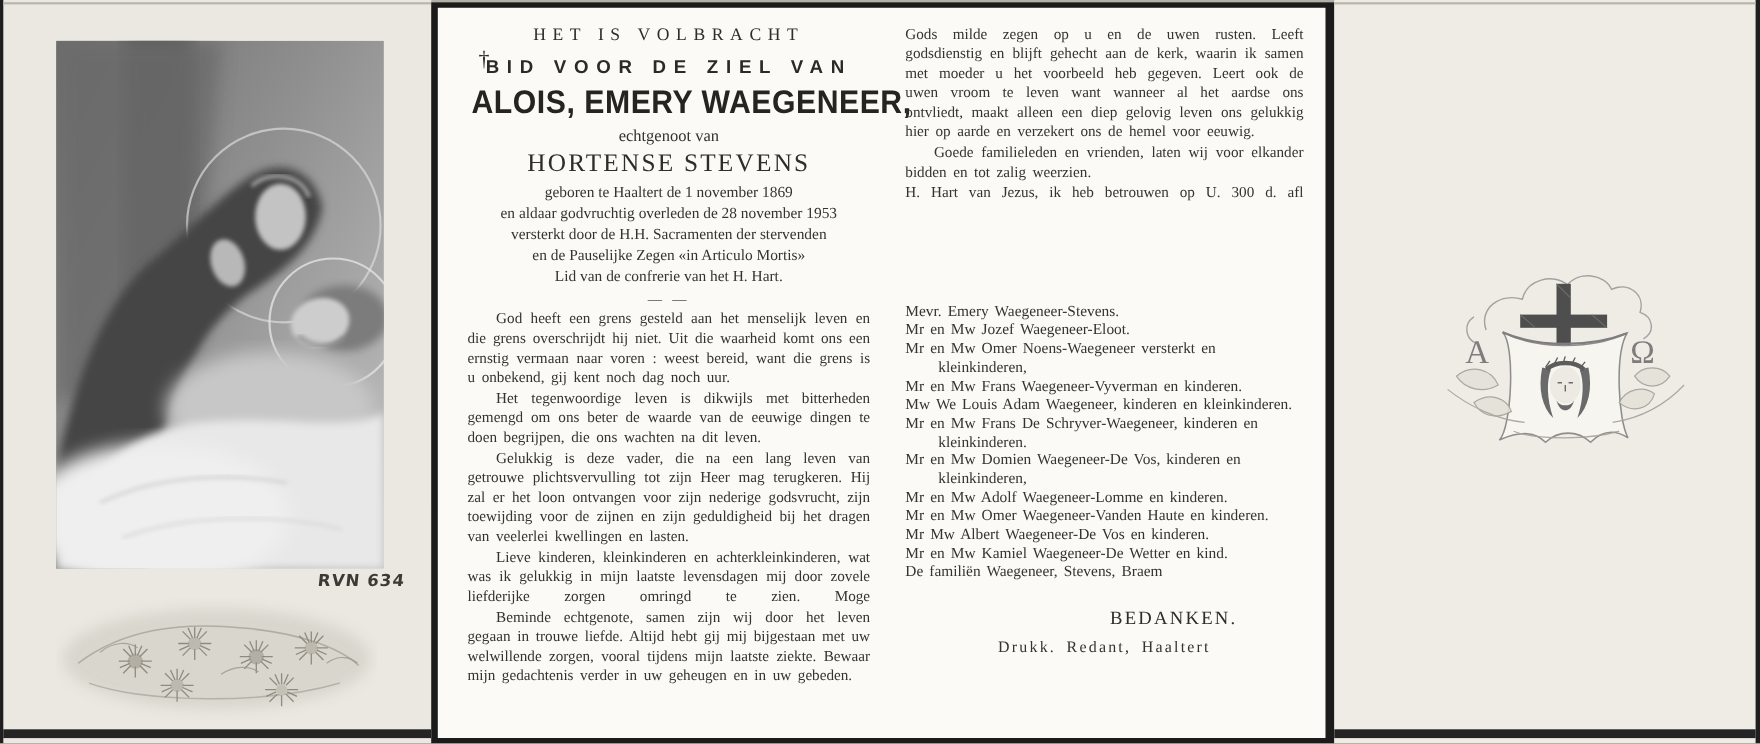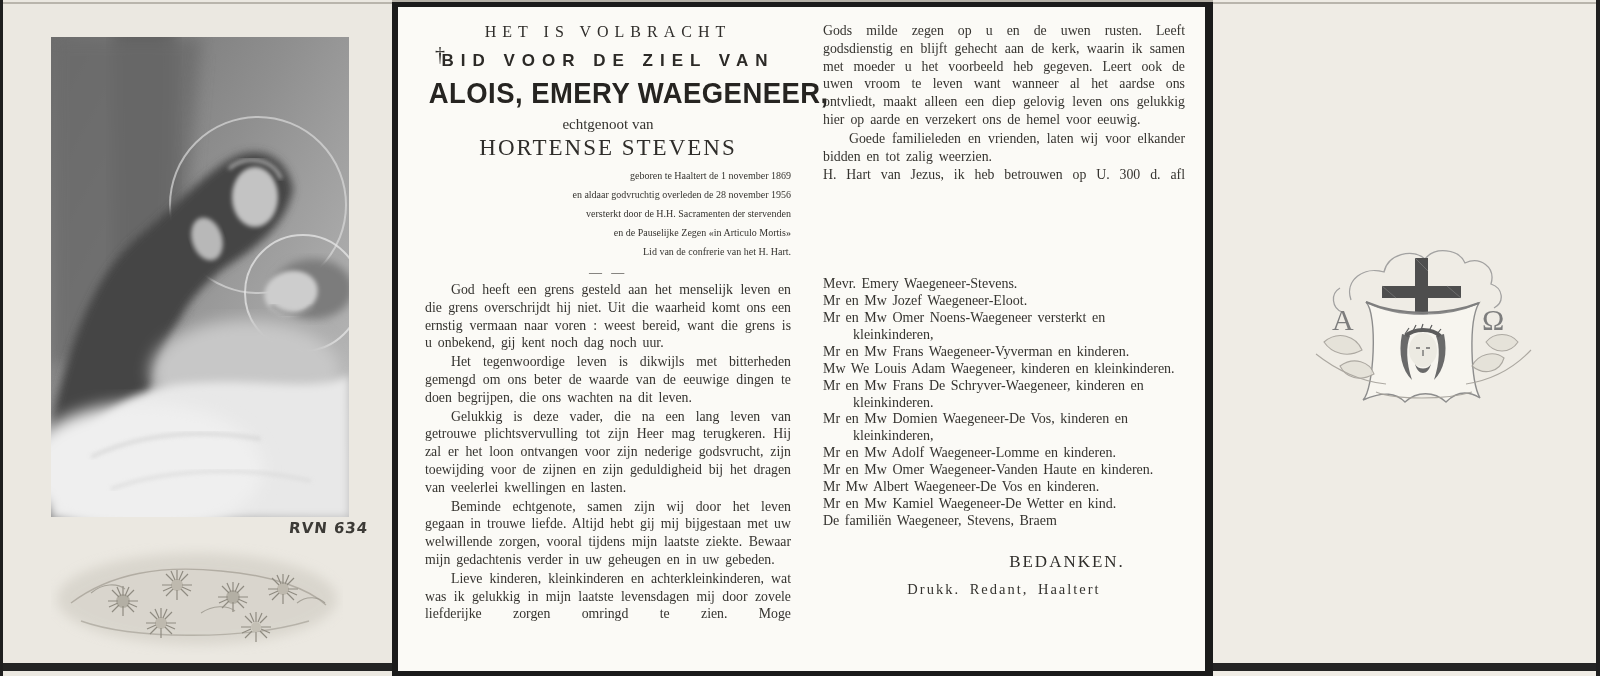--- a/index.html
+++ b/index.html
@@ -51,21 +51,21 @@
   .deceased-name {
     margin-top:6px; text-align:center; font-family:"Liberation Sans", sans-serif;
     font-weight:700; font-size:28px; letter-spacing:0.5px; color:#262421;
     transform:scale(0.98,1.06); transform-origin:center; white-space:nowrap;
   }
   .relation { margin-top:7px; text-align:center; font-size:15px; color:#35332f; }
   .spouse-name {
     margin-top:2px; text-align:center; font-size:23px; letter-spacing:2px; color:#2f2d2a;
     white-space:nowrap;
   }
-  .info-lines { margin-top:5px; text-align:right; font-size:10px; line-height:19px; }
+  .info-lines { margin-top:5px; text-align:center; font-size:14px; line-height:19px; }
   .divider { margin-top:3px; text-align:center; font-size:13px; letter-spacing:3px; color:#44423e; }
   .body-par {
     margin:0; margin-top:1px; font-size:13.8px; line-height:17.8px;
     text-align:justify; word-spacing:2.5px;
   }
   .indent { text-indent:26px; }
   .justify-last { text-align-last:justify; }
   
   .fam { margin-top:92px; font-size:14px; line-height:16.9px; }
   .fam-item { padding-left:30px; text-indent:-30px; word-spacing:2px; }
@@ -166,33 +166,33 @@
         <span class="cross-glyph">†</span>
         <span class="bid-line">BID VOOR DE ZIEL VAN</span>
       </div>
 
       <div class="deceased-name">ALOIS, EMERY WAEGENEER,</div>
       <div class="relation">echtgenoot van</div>
       <div class="spouse-name">HORTENSE STEVENS</div>
 
       <div class="info-lines">
         <div>geboren te Haaltert de 1 november 1869</div>
-        <div>en aldaar godvruchtig overleden de 28 november 1956</div>
+        <div>en aldaar godvruchtig overleden de 28 november 1953</div>
         <div>versterkt door de H.H. Sacramenten der stervenden</div>
         <div>en de Pauselijke Zegen «in Articulo Mortis»</div>
         <div>Lid van de confrerie van het H. Hart.</div>
       </div>
 
       <div class="divider">— —</div>
 
       <p class="body-par indent">God heeft een grens gesteld aan het menselijk leven en die grens overschrijdt hij niet. Uit die waarheid komt ons een ernstig vermaan naar voren : weest bereid, want die grens is u onbekend, gij kent noch dag noch uur.</p>
       <p class="body-par indent">Het tegenwoordige leven is dikwijls met bitterheden gemengd om ons beter de waarde van de eeuwige dingen te doen begrijpen, die ons wachten na dit leven.</p>
       <p class="body-par indent">Gelukkig is deze vader, die na een lang leven van getrouwe plichtsvervulling tot zijn Heer mag terugkeren. Hij zal er het loon ontvangen voor zijn nederige godsvrucht, zijn toewijding voor de zijnen en zijn geduldigheid bij het dragen van veelerlei kwellingen en lasten.</p>
+      <p class="body-par indent justify-last">Lieve kinderen, kleinkinderen en achterkleinkinderen, wat was ik gelukkig in mijn laatste levensdagen mij door zovele liefderijke zorgen omringd te zien. Moge</p>
       <p class="body-par indent">Beminde echtgenote, samen zijn wij door het leven gegaan in trouwe liefde. Altijd hebt gij mij bijgestaan met uw welwillende zorgen, vooral tijdens mijn laatste ziekte. Bewaar mijn gedachtenis verder in uw geheugen en in uw gebeden.</p>
-      <p class="body-par indent justify-last">Lieve kinderen, kleinkinderen en achterkleinkinderen, wat was ik gelukkig in mijn laatste levensdagen mij door zovele liefderijke zorgen omringd te zien. Moge</p>
     </div>
 
     <div class="col2">
       <p class="body-par">Gods milde zegen op u en de uwen rusten. Leeft godsdienstig en blijft gehecht aan de kerk, waarin ik samen met moeder u het voorbeeld heb gegeven. Leert ook de uwen vroom te leven want wanneer al het aardse ons ontvliedt, maakt alleen een diep gelovig leven ons gelukkig hier op aarde en verzekert ons de hemel voor eeuwig.</p>
       <p class="body-par indent">Goede familieleden en vrienden, laten wij voor elkander bidden en tot zalig weerzien.</p>
       <p class="body-par justify-last">H. Hart van Jezus, ik heb betrouwen op U. 300 d. afl</p>
 
       <div class="fam">
         <div class="fam-item">Mevr. Emery Waegeneer-Stevens.</div>
         <div class="fam-item">Mr en Mw Jozef Waegeneer-Eloot.</div>

